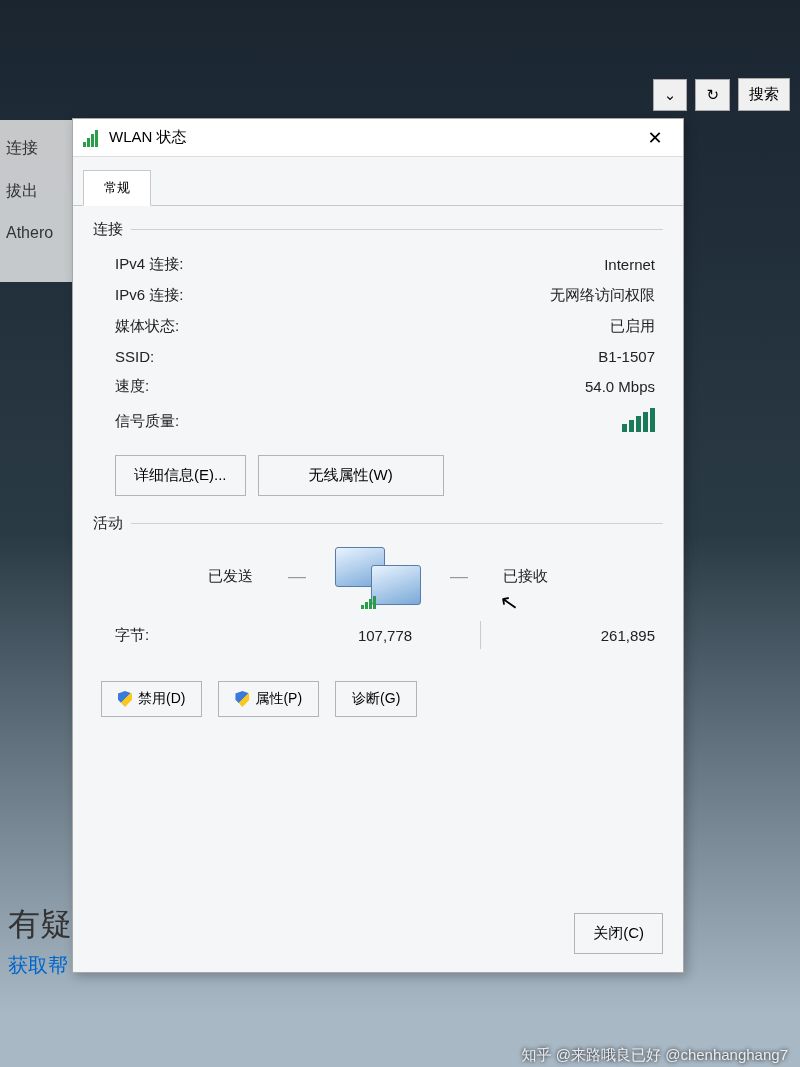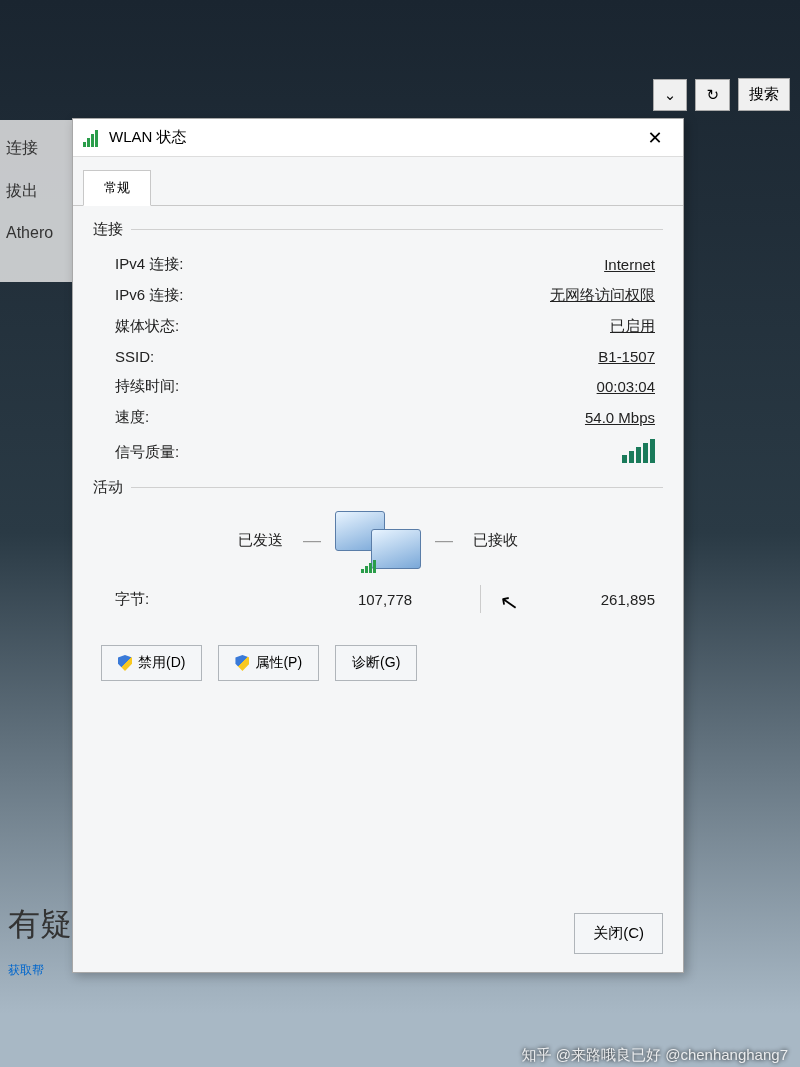--- a/index.html
+++ b/index.html
@@ -45,21 +45,21 @@
       position: absolute;
       left: 8px;
       bottom: 120px;
       font-size: 32px;
       color: #333;
     }
     .bg-bottom-link {
       position: absolute;
       left: 8px;
       bottom: 88px;
-      font-size: 12px;
+      font-size: 20px;
       color: #0066cc;
     }
     .dialog {
       position: absolute;
       left: 72px;
       top: 118px;
       width: 612px;
       height: 855px;
       background: #f5f6f7;
       border: 1px solid #a8a8a8;
@@ -128,21 +128,21 @@
       height: 1px;
       background: #d0d0d0;
     }
     .kv-row {
       display: flex;
       justify-content: space-between;
       align-items: center;
       padding: 6px 8px 6px 22px;
       font-size: 15px;
     }
-    .kv-row .v { text-align: right; text-decoration: underline; }
+    .kv-row .v { text-align: right; }
     .signal-bars {
       display: inline-flex;
       gap: 2px;
       align-items: flex-end;
       height: 24px;
     }
     .signal-bars span {
       width: 5px;
       background: #1a7a5a;
     }
@@ -160,21 +160,21 @@
       text-align: center;
     }
     .btn.wide { padding: 10px 50px; }
     .activity {
       margin-top: 6px;
     }
     .activity-graphic {
       display: flex;
       align-items: center;
       justify-content: center;
-      gap: 14px;
+      gap: 29px;
       margin: 14px 0 12px 0;
       font-size: 15px;
     }
     .act-col-left { flex: 1; text-align: right; padding-right: 6px; }
     .act-col-right { flex: 1; text-align: left; padding-left: 6px; }
     .monitor-icon {
       width: 86px;
       height: 58px;
       position: relative;
     }
@@ -300,40 +300,40 @@
     </div>
     <div class="kv-row">
       <span class="k">媒体状态:</span>
       <span class="v">已启用</span>
     </div>
     <div class="kv-row">
       <span class="k">SSID:</span>
       <span class="v">B1-1507</span>
     </div>
     <div class="kv-row">
-      <span class="k">持续时间:</span>
-      <span class="v">00:03:04</span>
-    </div>
-    <div class="kv-row">
       <span class="k">速度:</span>
       <span class="v">54.0 Mbps</span>
     </div>
     <div class="kv-row">
       <span class="k">信号质量:</span>
       <span class="v">
         <span class="signal-bars">
           <span style="height:8px"></span>
             <span style="height:12px"></span>
             <span style="height:16px"></span>
             <span style="height:20px"></span>
             <span style="height:24px"></span>
         </span>
       </span>
     </div>
 
+    <div class="btn-row">
+      <button class="btn">详细信息(E)...</button>
+      <button class="btn wide">无线属性(W)</button>
+    </div>
 
     <div class="activity">
       <div class="section-header">
         <span>活动</span>
         <span class="line"></span>
       </div>
 
       <div class="activity-graphic">
         <span class="act-col-left">已发送</span>
         <span class="act-dash">—</span>

